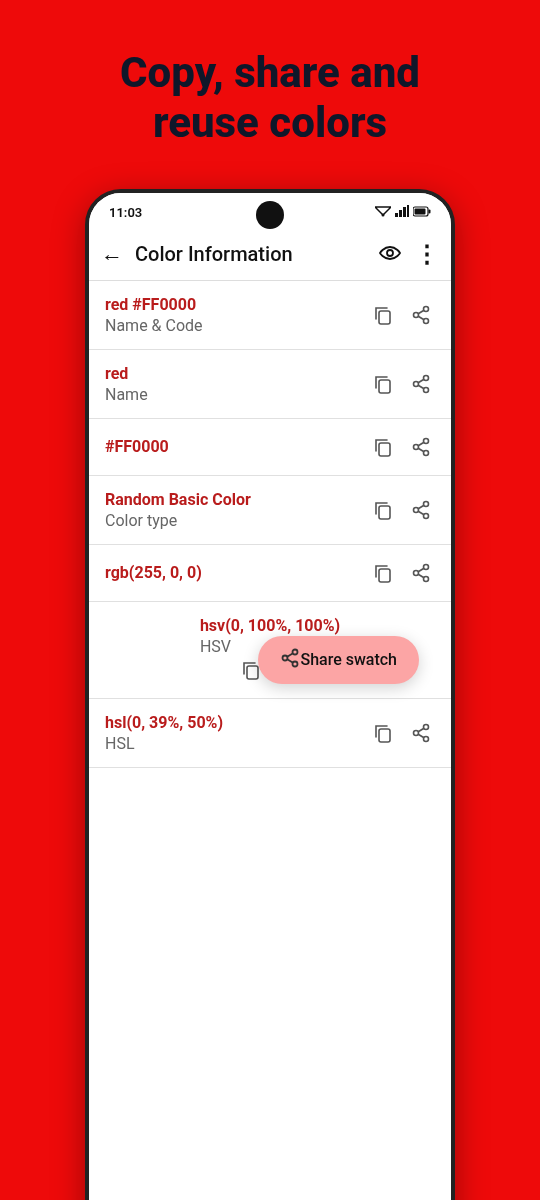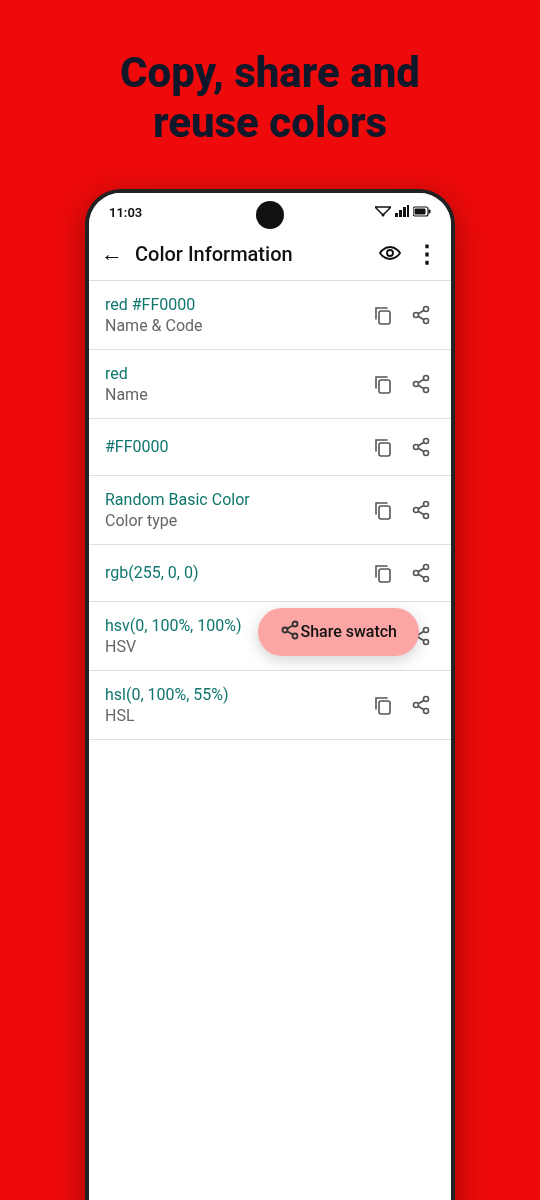--- a/index.html
+++ b/index.html
@@ -112,22 +112,22 @@
       align-items: center;
       padding: 14px 16px;
       border-bottom: 1px solid #e0e0e0;
       position: relative;
     }
     .color-row-content {
       flex: 1;
     }
     .color-row-value {
       font-size: 16px;
-      font-weight: 400;
-      color: #0f766e;
+      font-weight: 700;
+      color: #b91c1c;
     }
     .color-row-label {
       font-size: 16px;
       color: #666;
       margin-top: 2px;
     }
     .color-row-actions {
       display: flex;
       align-items: center;
       gap: 10px;
@@ -336,21 +336,21 @@
               <circle cx="15" cy="4" r="2.5" stroke="#555" stroke-width="1.6"></circle>
               <circle cx="15" cy="16" r="2.5" stroke="#555" stroke-width="1.6"></circle>
               <circle cx="5" cy="10" r="2.5" stroke="#555" stroke-width="1.6"></circle>
               <line x1="7.2" y1="11.2" x2="13" y2="14.8" stroke="#555" stroke-width="1.6"></line>
               <line x1="7.2" y1="8.8" x2="13" y2="5.2" stroke="#555" stroke-width="1.6"></line>
             </svg>
           </span>
         </div>
       </div>
 
-      <div class="color-row" style="position:relative;">
+      <div class="color-row" style="position:relative;flex-direction:column;">
         <div class="color-row-content">
           <div class="color-row-value">hsv(0, 100%, 100%)</div>
           <div class="color-row-label">HSV</div>
         </div>
         <div class="color-row-actions">
           <span class="action-icon copy-svg">
             <svg width="20" height="20" viewBox="0 0 20 20" fill="none">
               <rect x="6" y="6" width="11" height="13" rx="2" stroke="#555" stroke-width="1.6" fill="none"></rect>
               <path d="M3 14V3h11" stroke="#555" stroke-width="1.6" fill="none" stroke-linecap="round"></path>
             </svg>
@@ -375,21 +375,21 @@
               <line x1="7.2" y1="11.2" x2="13" y2="14.8" stroke="#333" stroke-width="1.8"></line>
               <line x1="7.2" y1="8.8" x2="13" y2="5.2" stroke="#333" stroke-width="1.8"></line>
             </svg>
           </span>
           <span class="share-swatch-label">Share swatch</span>
         </div>
       </div>
 
       <div class="color-row">
         <div class="color-row-content">
-          <div class="color-row-value">hsl(0, 100%, 55%)</div>
+          <div class="color-row-value">hsl(0, 39%, 50%)</div>
           <div class="color-row-label">HSL</div>
         </div>
         <div class="color-row-actions">
           <span class="action-icon copy-svg">
             <svg width="20" height="20" viewBox="0 0 20 20" fill="none">
               <rect x="6" y="6" width="11" height="13" rx="2" stroke="#555" stroke-width="1.6" fill="none"></rect>
               <path d="M3 14V3h11" stroke="#555" stroke-width="1.6" fill="none" stroke-linecap="round"></path>
             </svg>
           </span>
           <span class="action-icon share-svg">

